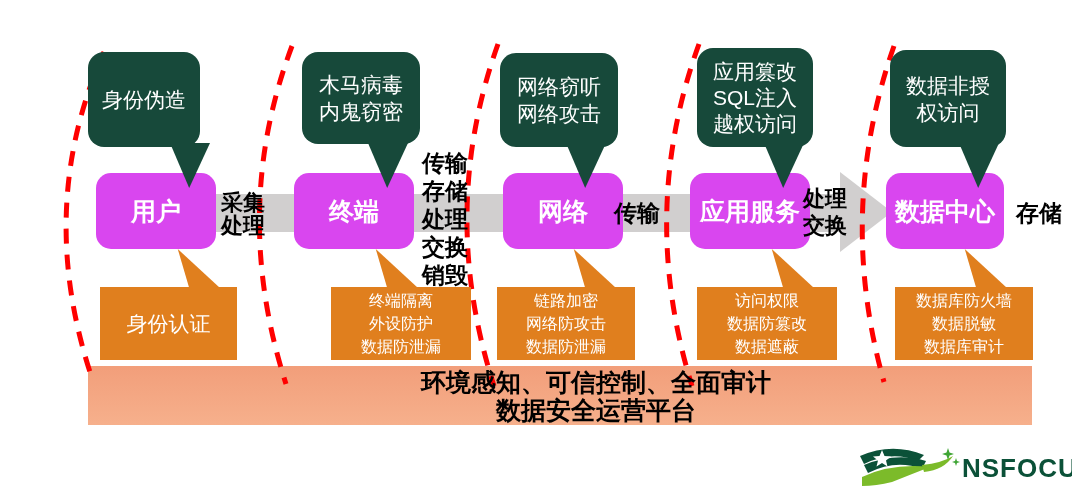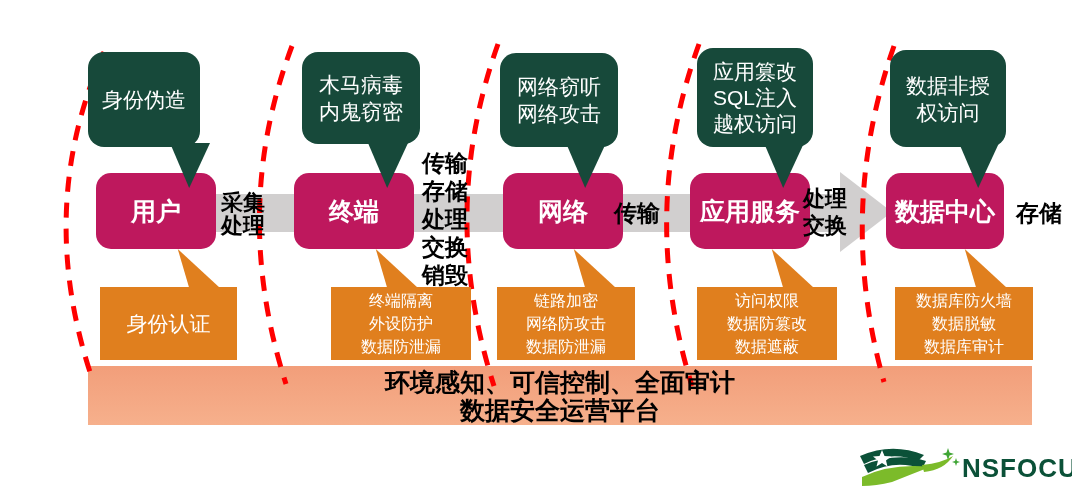--- a/index.html
+++ b/index.html
@@ -8,21 +8,21 @@
     font-family:"Liberation Sans","DejaVu Sans",sans-serif;
   }
   
   .flow-band{position:absolute;left:150px;top:194px;width:690px;height:38px;background:#D1CFCF;z-index:1;}
   .flow-arrowhead{position:absolute;left:840px;top:172px;width:0;height:0;
     border-top:40px solid transparent;border-bottom:40px solid transparent;border-left:52px solid #D1CFCF;z-index:1;}
   
   .arcs{position:absolute;left:0;top:0;width:1080px;height:496px;z-index:2;pointer-events:none;}
   .arcs path{fill:none;stroke:#FF0000;stroke-width:5;stroke-dasharray:15 11;}
   
-  .box{position:absolute;top:173px;height:76px;background:#be185d;border-radius:15px;color:#fff;
+  .box{position:absolute;top:173px;height:76px;background:#d946ef;border-radius:15px;color:#fff;
     font-size:25px;font-weight:600;display:flex;align-items:center;justify-content:center;z-index:3;}
   #box1{left:96px;width:120px;} #box2{left:294px;width:120px;} #box3{left:492px;width:120px;margin-left:11px;}
   #box4{left:690px;width:120px;} #box5{left:886px;width:118px;}
   
   .bubble{position:absolute;background:#17493A;border-radius:16px;color:#fff;font-size:21px;font-weight:500;
     display:flex;align-items:center;justify-content:center;text-align:center;white-space:pre-line;
     line-height:27px;z-index:3;}
   #bubble1{left:88px;top:52px;width:112px;height:95px;}
   #bubble2{left:302px;top:52px;width:118px;height:92px;}
   #bubble3{left:500px;top:53px;width:118px;height:94px;}
@@ -47,21 +47,21 @@
   .flow-label{position:absolute;color:#000000;font-weight:600;text-align:center;white-space:pre-line;z-index:3;}
   #flow1{left:212px;top:191px;width:62px;font-size:22px;line-height:23px;}
   #flow2{left:414px;top:149px;width:62px;font-size:23px;line-height:28px;}
   #flow3{left:606px;top:198px;width:62px;font-size:23px;}
   #flow4{left:797px;top:185px;width:56px;font-size:22px;line-height:27px;}
   #flow5{left:1008px;top:198px;width:62px;font-size:23px;}
   
   .banner-bg{position:absolute;left:88px;top:366px;width:944px;height:59px;
     background:linear-gradient(180deg,#F29E7A,#F6B08C);z-index:1;}
   .banner-text{position:absolute;left:88px;top:368px;width:944px;text-align:center;z-index:3;
-    color:#000;font-weight:700;font-size:25px;line-height:28px;}
+    color:#000;font-weight:700;font-size:25px;line-height:28px;padding-left:36px;}
   
   .logo{position:absolute;left:852px;top:444px;z-index:3;}
 </style>
 </head>
 <body>
 
 <div class="stage">
 
   <div class="flow-band"></div>
   <div class="flow-arrowhead"></div>

